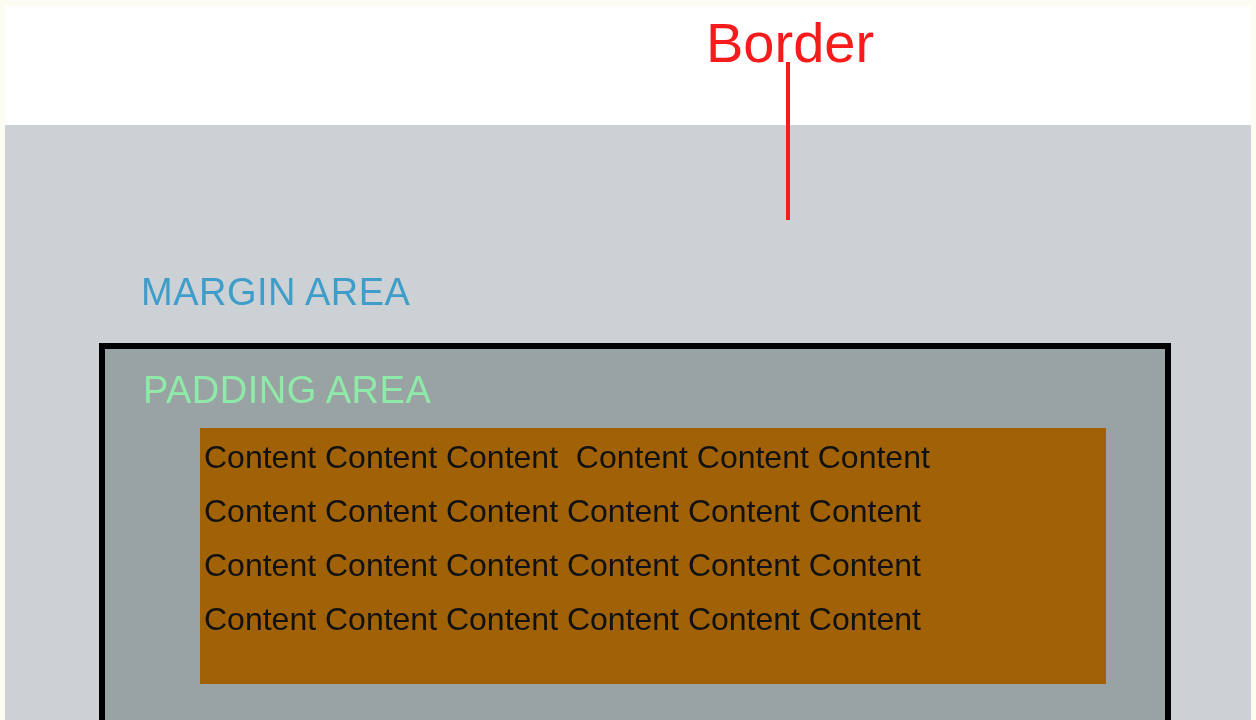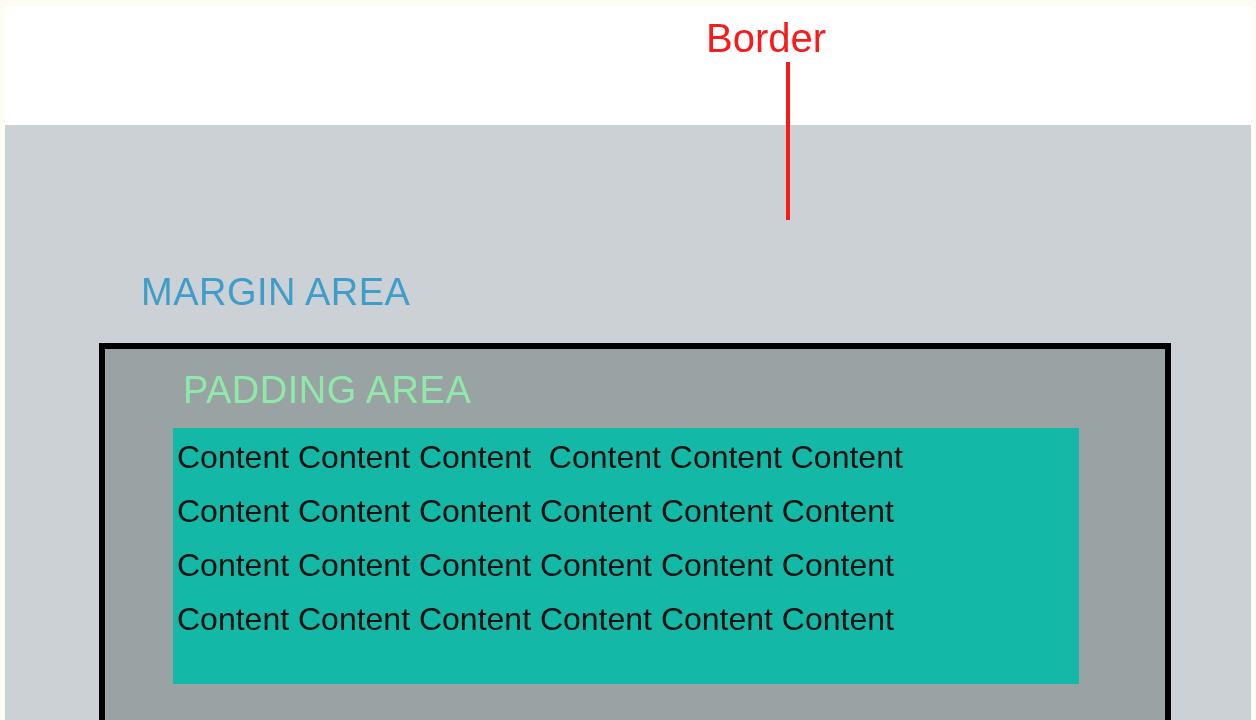--- a/index.html
+++ b/index.html
@@ -97,52 +97,51 @@
   }
   #padding-label {
     position: absolute;
     left: 38px;
     top: 20px;
     font-size: 38px;
     font-weight: 400;
     letter-spacing: 0.5px;
     color: #8fe9a8;
     white-space: nowrap;
-    margin-left: 40px;
   }
 
   
   #content-box {
     position: absolute;
-    left: 68px;
+    left: 95px;
     top: 79px;
     width: 906px;
     height: 256px;
-    background: #14b8a6;
+    background: #a16207;
   }
   #content-lines {
     position: absolute;
     left: 4px;
     top: 2px;
     width: 920px;
   }
   .content-line {
     font-size: 32px;
     line-height: 54px;
     color: #111111;
     white-space: pre;
     letter-spacing: 0px;
   }
 
   
   #border-callout-label {
     position: absolute;
     left: 706px;
-    top: 16px;
-    font-size: 40px;
+    top: 10px;
+    font-size: 56px;
     font-weight: 400;
     color: #f81b1b;
     white-space: nowrap;
   }
   #border-callout-line {
     position: absolute;
     left: 786px;
     top: 62px;
     width: 4px;
     height: 158px;

